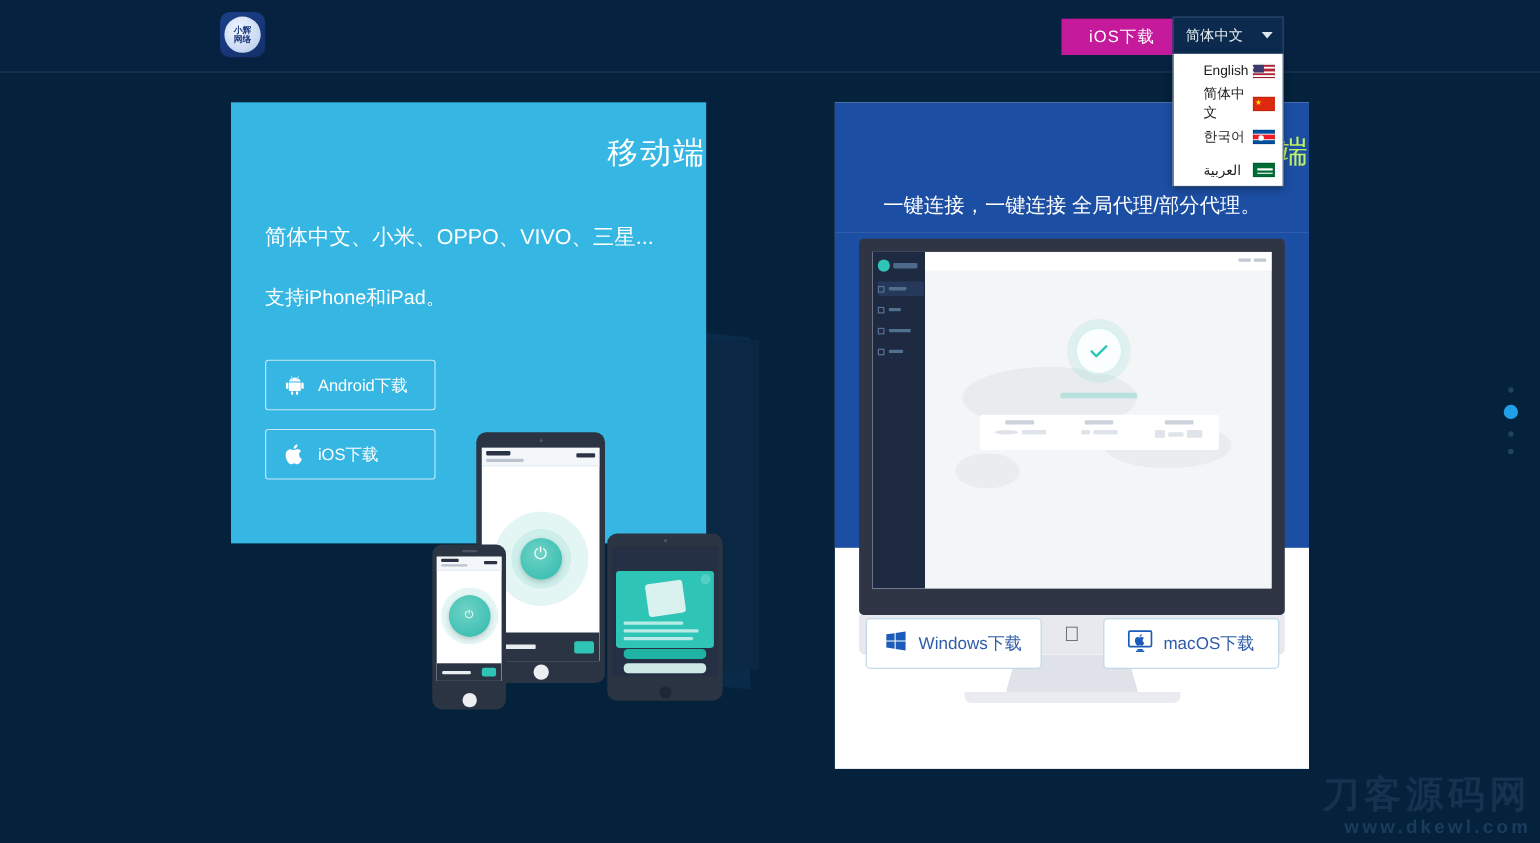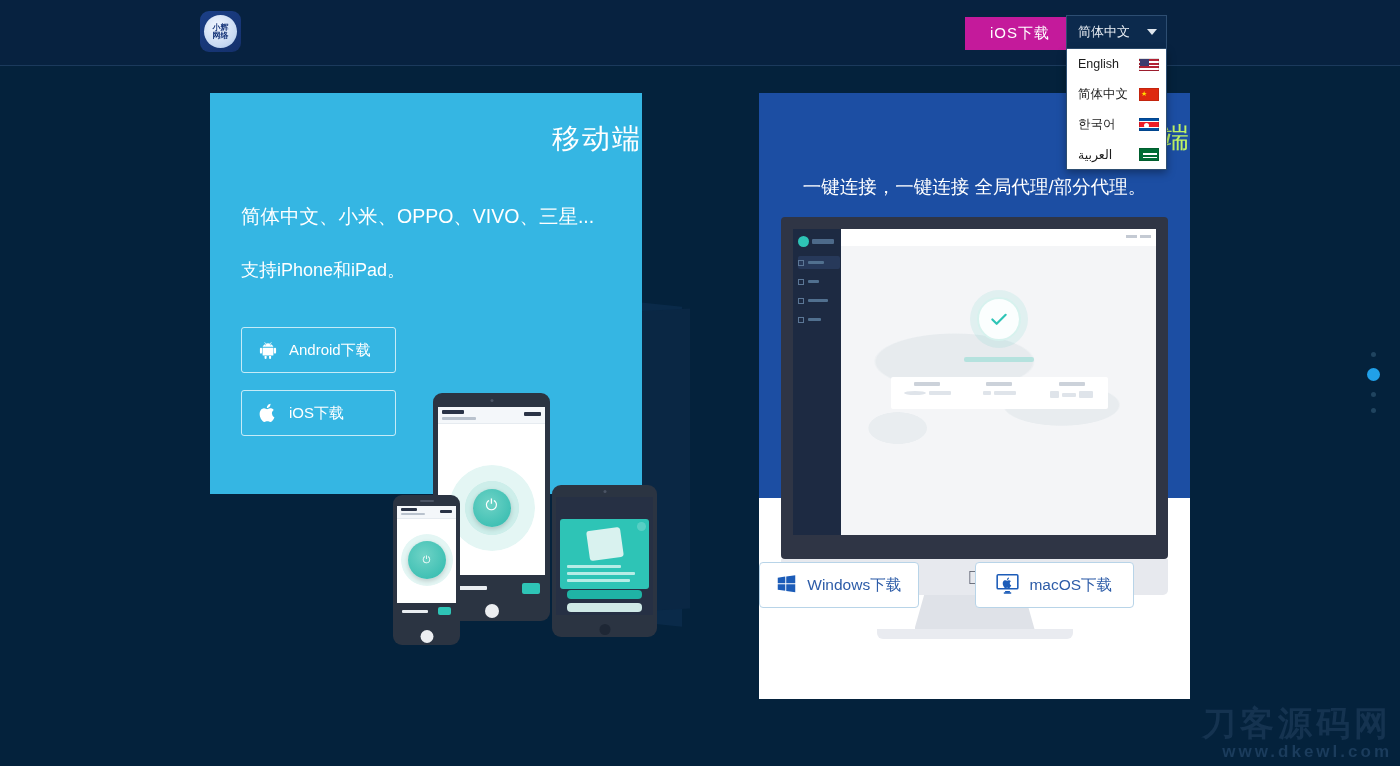--- a/index.html
+++ b/index.html
@@ -69,21 +69,21 @@
     border-left: 5px solid transparent; border-right: 5px solid transparent;
     border-top: 6px solid #dfe6ee;
   }
   .lang-menu {
     width: 101px; background: #ffffff;
     border: 1px solid #2d4e72; border-top: none;
     box-shadow: 0 3px 8px rgba(0,0,0,.35);
   }
   .lang-item {
     height: 30px; display: flex; align-items: center; justify-content: space-between;
-    padding: 0 7px 0 11px; font-size: 12.5px; color: #1c1c1c; cursor: pointer;
+    padding: 0 7px 0 11px; font-size: 12.5px; color: #1c1c1c; cursor: pointer; margin-left: 16px;
   }
   .flag { width: 20px; height: 13px; flex-shrink: 0; border: 1px solid rgba(0,0,0,.12); }
   .flag.us {
     background:
       repeating-linear-gradient(to bottom, #b22234 0 1.85px, #ffffff 1.85px 3.7px);
     position: relative;
   }
   .flag.us::before {
     content:""; position:absolute; left:0; top:0; width:9px; height:7px; background:#3c3b6e;
   }
@@ -238,21 +238,21 @@
   .app-col { flex:1; padding-top:5px; display:flex; flex-direction:column; align-items:center; gap:5px; }
   .app-col .lbl { width:26px; height:4px; background:#ccd2da; border-radius:1px; }
   .app-col .val { display:flex; align-items:center; gap:3px; }
   .app-col .val i { width:22px; height:4px; background:#dfe4ea; border-radius:1px; }
   .dot-green { width:4px;height:4px;border-radius:50%;background:#2ec4b6; }
   .chip-red { width:9px;height:7px;background:#e34a4a;border-radius:1px; }
   .chip-teal { width:14px;height:7px;background:#2ec4b6;border-radius:2px; }
 
   
   .pc-btn-row {
-    position: absolute; left: 0; top: 469px; width: 375px;
+    position: absolute; left: 0; top: 469px; width: 431px;
     display: flex; justify-content: center; gap: 56px;
     z-index: 6;
   }
   .pc-btn {
     width: 160px; height: 46px;
     border: 1px solid #b8d4e8; border-radius: 4px;
     background: #ffffff; color: #2d5ca8; font-size: 15.5px;
     display: flex; align-items: center; justify-content: center; gap: 10px;
     cursor: pointer;
   }

